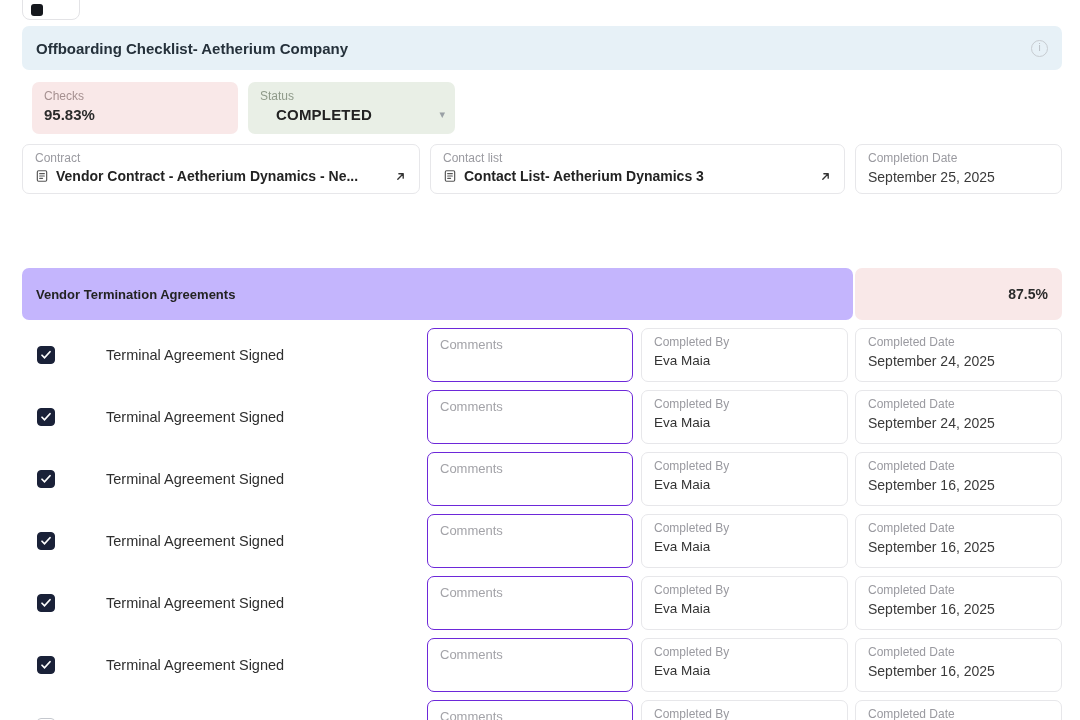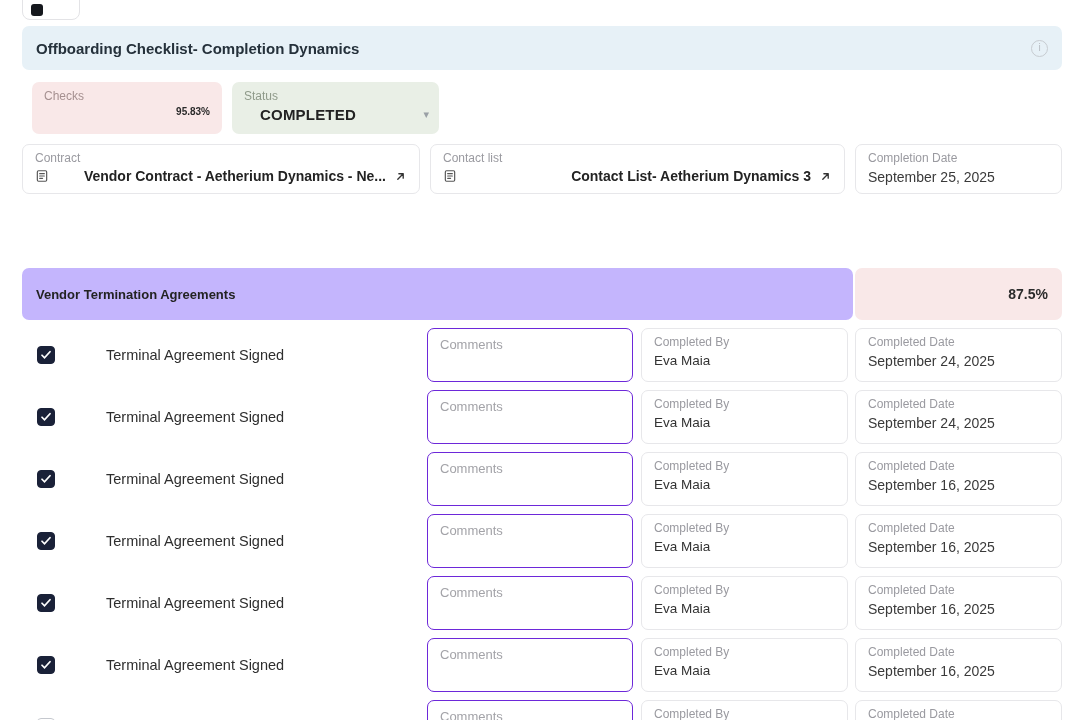--- a/index.html
+++ b/index.html
@@ -27,43 +27,43 @@
   .info-icon {
     width:17px; height:17px; border:1.5px solid #c7ccd1; border-radius:50%;
     color:#b6bcc2; font-size:10px; line-height:1; display:flex; align-items:center; justify-content:center;
   }
 
   .summary-row { display:flex; margin-top:12px; height:52px; align-items:stretch; }
   .company { flex:1; padding:7px 14px 0 14px; }
   .lbl { font-size:12px; color:#9a9aa0; }
   .company .val { font-size:15px; font-weight:bold; color:#232323; margin-top:4px; }
   .checks-box {
-    width:190px; margin-left:10px; background:#f9e8e8; border-radius:7px; padding:7px 12px;
+    width:206px; margin-left:10px; background:#f9e8e8; border-radius:7px; padding:7px 12px;
   }
   .checks-box .lbl { color:#a59090; }
-  .checks-box .val { font-size:10px; font-weight:bold; color:#2b2b2b; text-align:right; margin-top:3px; }
+  .checks-box .val { font-size:15px; font-weight:bold; color:#2b2b2b; text-align:left; margin-top:3px; }
   .status-box {
     width:207px; margin-left:10px; background:#e9efe6; border-radius:7px; padding:7px 12px; position:relative;
   }
   .status-box .lbl { color:#8f9a8a; }
   .status-box .val { font-size:15px; font-weight:bold; color:#222; margin-top:3px; letter-spacing:.2px;margin-left:16px; }
   .caret { position:absolute; right:10px; top:26px; color:#9aa0a6; font-size:11px; }
 
   .fields-row { display:flex; margin-top:10px; height:50px; align-items:stretch; }
   .field-box {
     border:1px solid #e7e7ea; border-radius:7px; padding:6px 12px; background:#fff;
   }
   .contract { width:398px; }
   .contact  { width:415px; margin-left:10px; }
   .cdate    { width:207px; margin-left:10px; }
   .link-row { display:flex; align-items:center; margin-top:3px; }
   .doc-icon { flex:0 0 auto; display:flex; margin-right:7px; }
   .link-text {
     flex:1; font-size:14px; font-weight:bold; color:#232323;
-    white-space:nowrap; overflow:hidden; text-overflow:ellipsis;text-align:right;
+    white-space:nowrap; overflow:hidden; text-overflow:ellipsis;
   }
   .ext-arrow { flex:0 0 auto; margin-left:8px; display:flex; }
   .cdate .f-value { font-size:14px; color:#3a3a3a; margin-top:4px; }
 
   .section-row { display:flex; margin-top:74px; height:52px; align-items:stretch; }
   .section-title-box {
     flex:1; background:#c4b5fd; border-radius:7px; display:flex; align-items:center;
     padding:0 14px; font-weight:bold; font-size:13px; color:#232323;
   }
   .section-pct {
@@ -101,21 +101,21 @@
 
   <div class="topbar">
     <div class="tab">
       <span class="tab-icon"></span>
     </div>
   </div>
 
   <div class="content">
 
     <div class="header-bar">
-      <span class="header-title">Offboarding Checklist- Completion Dynamics</span>
+      <span class="header-title">Offboarding Checklist- Aetherium Company</span>
       <span class="info-icon">i</span>
     </div>
 
     <div class="summary-row">
       <div class="checks-box">
         <div class="lbl">Checks</div>
         <div class="val">95.83%</div>
       </div>
       <div class="status-box">
         <div class="lbl">Status</div>

